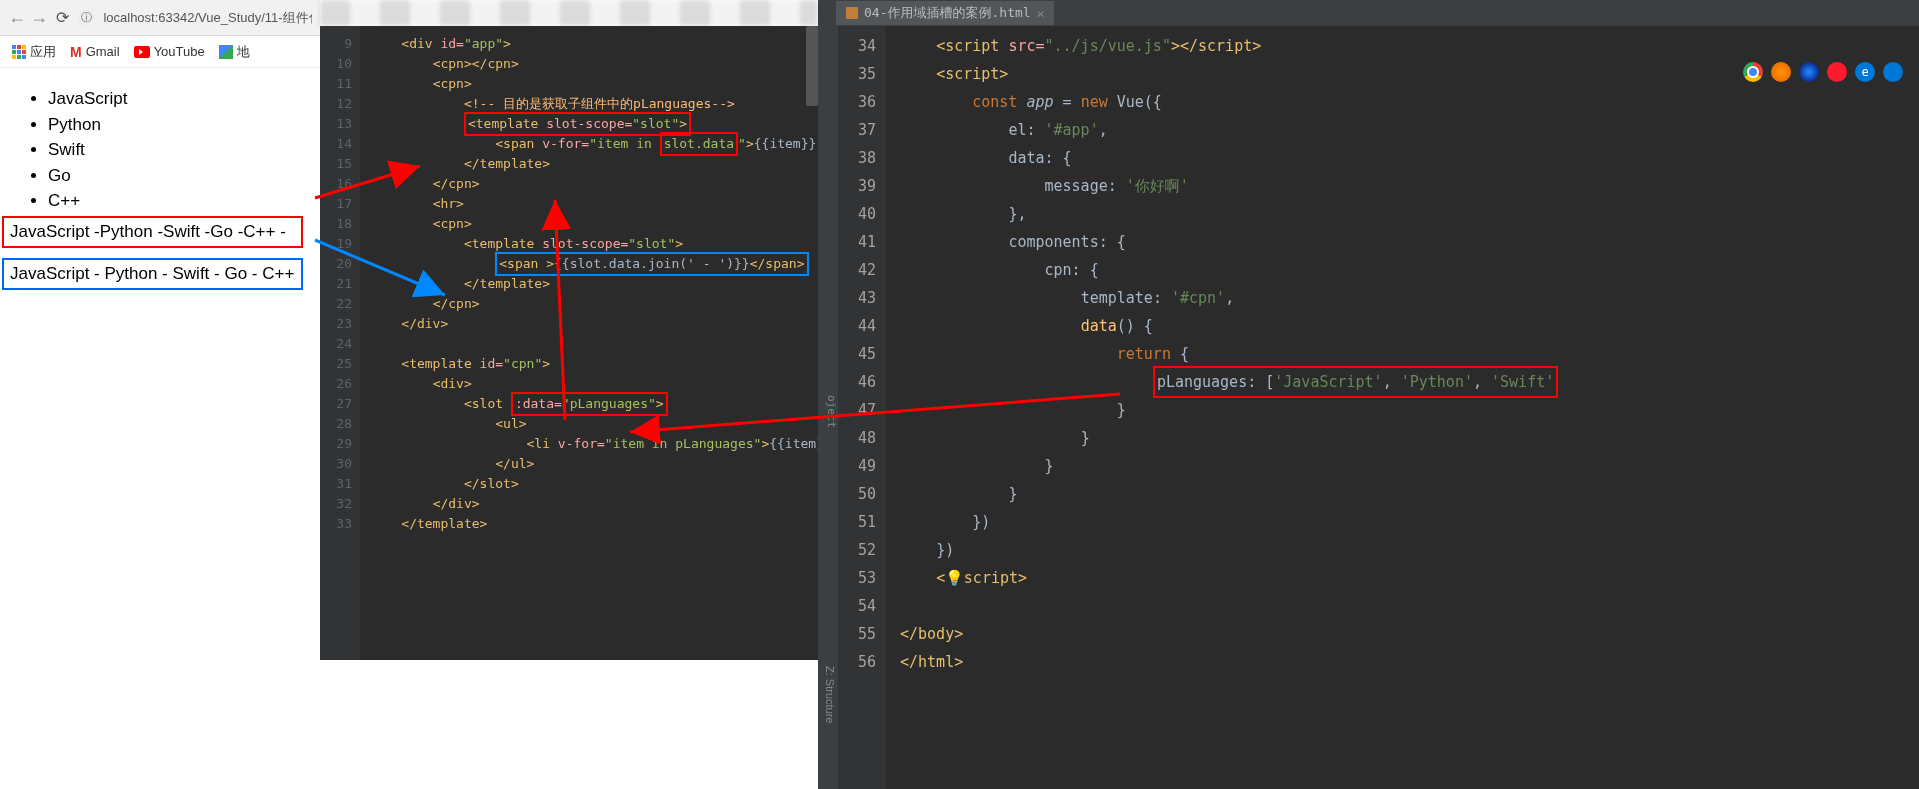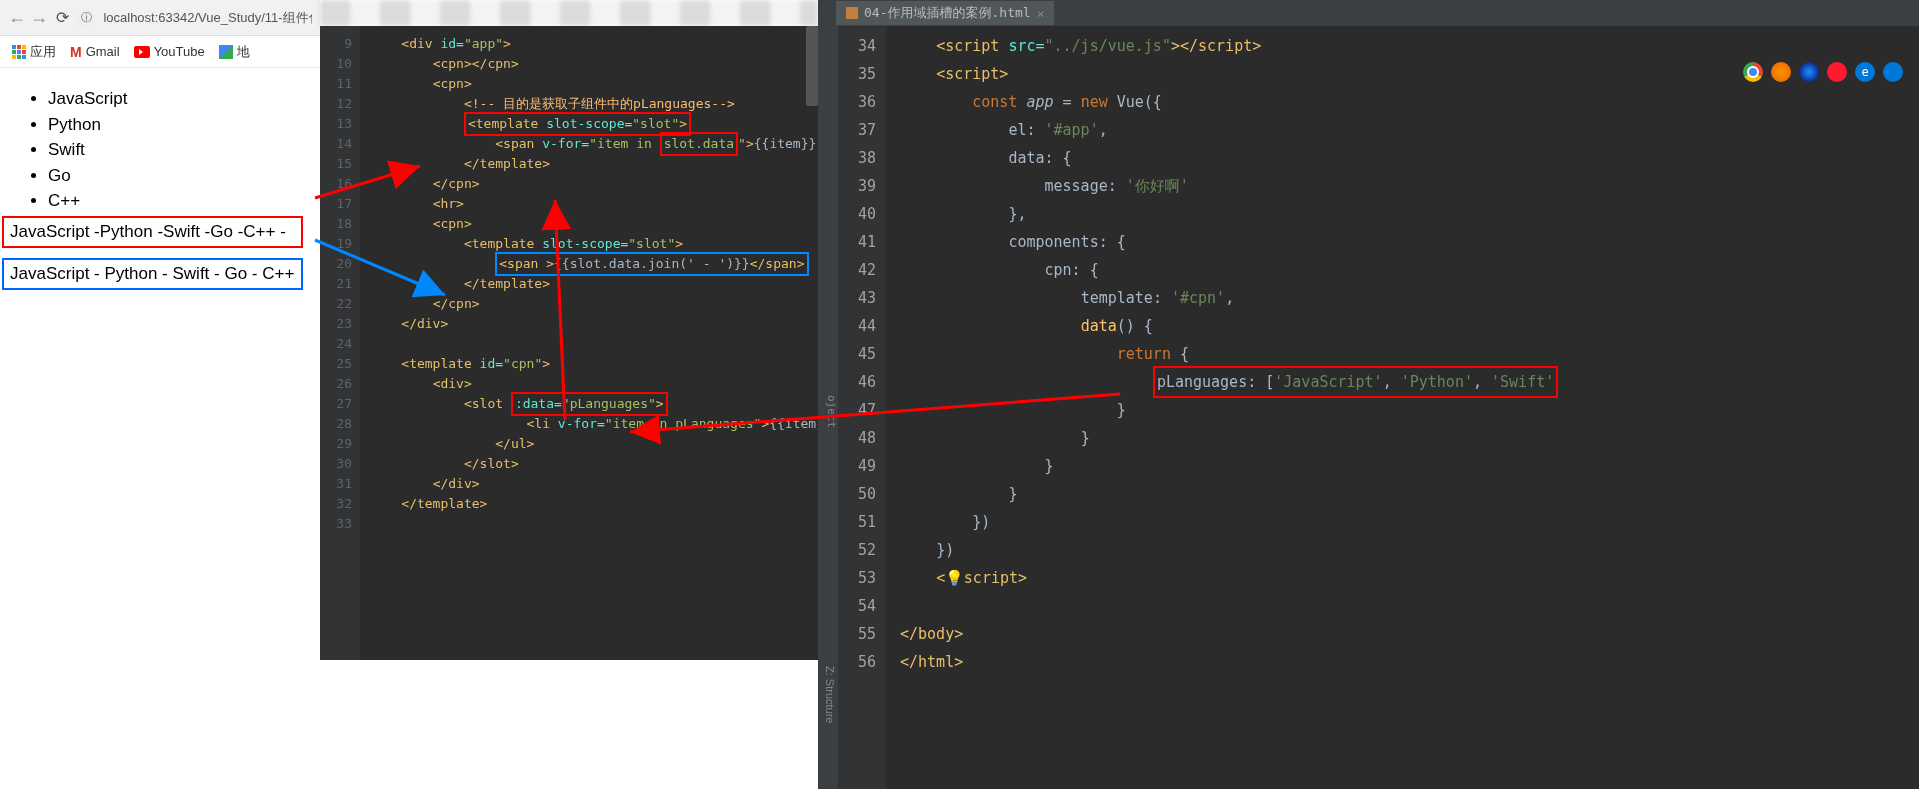--- a/index.html
+++ b/index.html
@@ -58,21 +58,21 @@
 .b-chrome{background:conic-gradient(#ea4335 0 120deg,#fbbc05 120deg 240deg,#34a853 240deg);}
 .b-chrome::after{content:'';position:absolute;width:8px;height:8px;background:#4285f4;border-radius:50%;border:2px solid #fff;margin:4px;}
 .b-ff{background:radial-gradient(circle,#ff9500,#e66000);}
 .b-safari{background:radial-gradient(circle,#1e90ff,#006);}
 .b-opera{background:#ff1b2d;}
 .b-ie{background:#0078d7;color:#fff;font-size:12px;text-align:center;line-height:20px;}
 .b-edge{background:#0078d7;}
 
 
 .tag { color: #e8bf6a; }
-.attr { color: #5eead4; }
+.attr { color: #fca5a5; }
 .string { color: #a5c261; }
 .string2 { color: #6a8759; }
 .comment { color: #fdba74; }
 .keyword { color: #cc7832; }
 .func { color: #ffc66d; }
 .ital { font-style: italic; color: #a9b7c6; }
 .punct { color: #a9b7c6; }
 .txt { color: #a9b7c6; }
 .bulb { color: #ffc66d; }
 
@@ -184,20 +184,21 @@
       <div class="line">        <span class="tag">&lt;cpn&gt;</span></div>
       <div class="line">            <span class="tag">&lt;template</span> <span class="attr">slot-scope=</span><span class="string">"slot"</span><span class="tag">&gt;</span></div>
       <div class="line">                <span class="hl-blue"><span class="tag">&lt;span</span> <span class="tag">&gt;</span><span class="txt">{{slot.data.join(' - ')}}</span><span class="tag">&lt;/span&gt;</span></span></div>
       <div class="line">            <span class="tag">&lt;/template&gt;</span></div>
       <div class="line">        <span class="tag">&lt;/cpn&gt;</span></div>
       <div class="line">    <span class="tag">&lt;/div&gt;</span></div>
       <div class="line"></div>
       <div class="line">    <span class="tag">&lt;template</span> <span class="attr">id=</span><span class="string">"cpn"</span><span class="tag">&gt;</span></div>
       <div class="line">        <span class="tag">&lt;div&gt;</span></div>
       <div class="line">            <span class="tag">&lt;slot</span> <span class="hl-red"><span class="attr">:data=</span><span class="string">"pLanguages"</span><span class="tag">&gt;</span></span></div>
+      <div class="line">                <span class="tag">&lt;ul&gt;</span></div>
       <div class="line">                    <span class="tag">&lt;li</span> <span class="attr">v-for=</span><span class="string">"item in pLanguages"</span><span class="tag">&gt;</span><span class="txt">{{item}}</span></div>
       <div class="line">                <span class="tag">&lt;/ul&gt;</span></div>
       <div class="line">            <span class="tag">&lt;/slot&gt;</span></div>
       <div class="line">        <span class="tag">&lt;/div&gt;</span></div>
       <div class="line">    <span class="tag">&lt;/template&gt;</span></div>
     </div>
 </div>
 
 <div class="editor-right">
   <div class="tab-bar-right">

